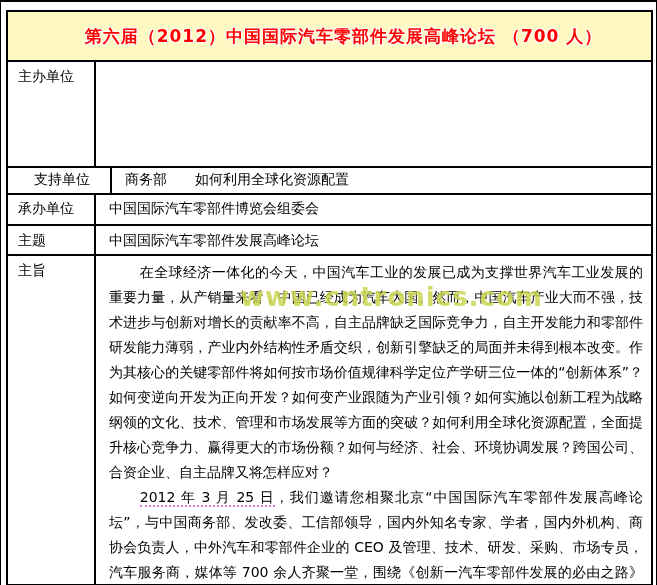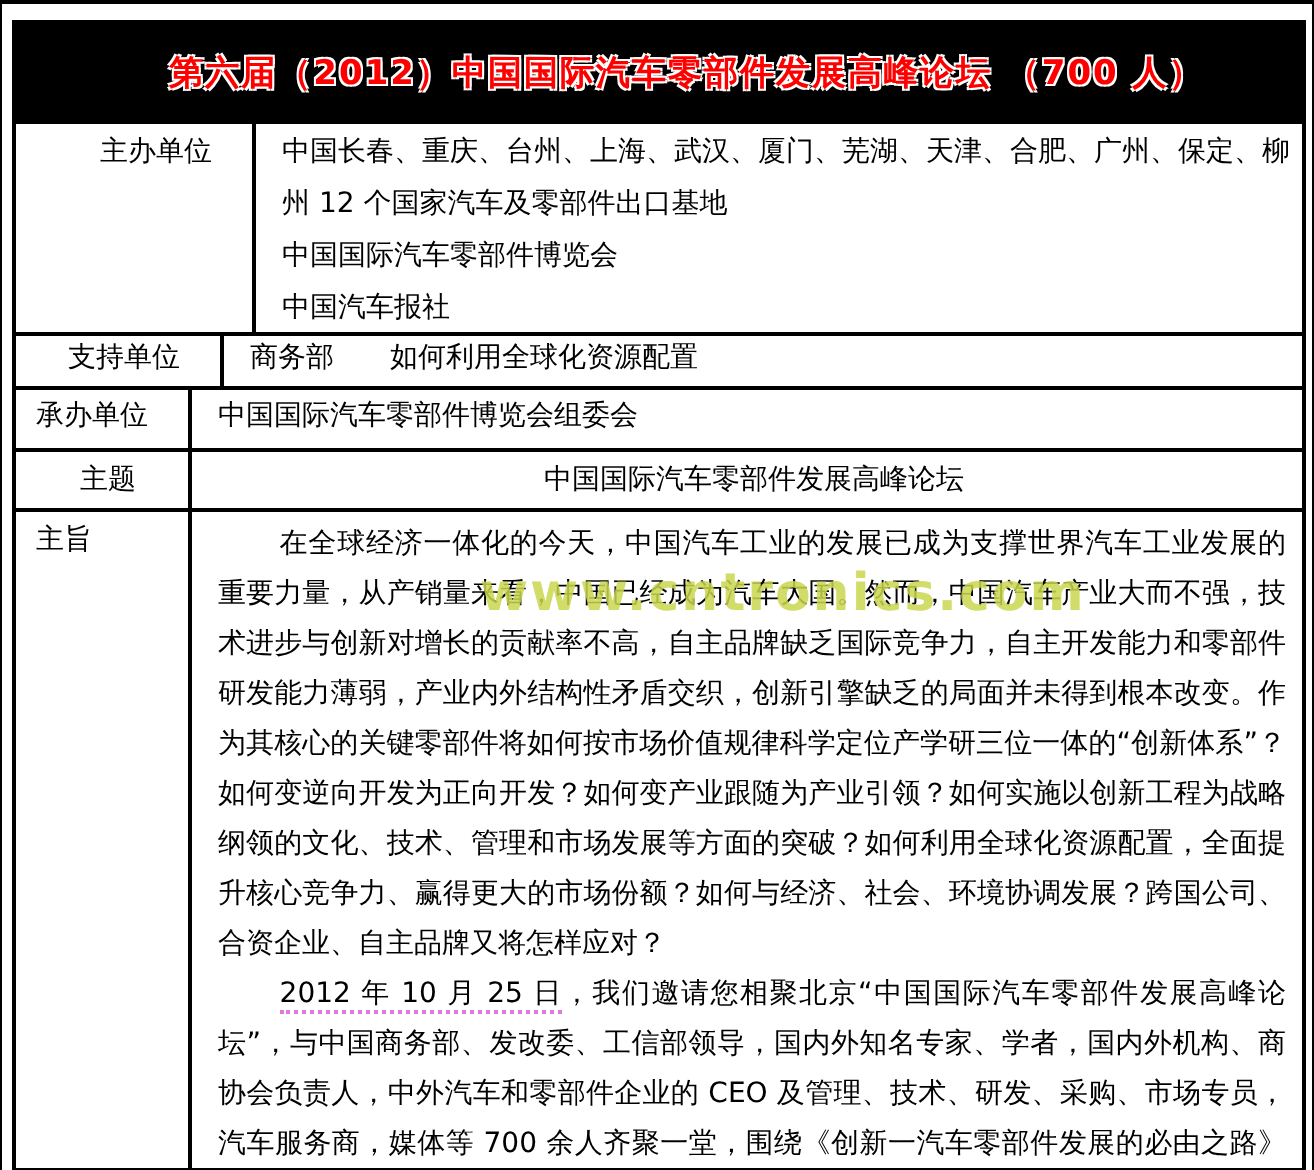--- a/index.html
+++ b/index.html
@@ -36,27 +36,27 @@
   .cell-label{
     width:88px;flex:0 0 88px;
     border-right:2px solid #000;
     padding:3px 4px 0 10px;box-sizing:border-box;
     font-size:14px;line-height:22px;
   }
   .cell-content{
     flex:1;padding:1px 6px 0 13px;box-sizing:border-box;
     font-size:14px;line-height:26px;
   }
-  .r-organizer{height:104px;padding-left:32px;}
+  .r-organizer{height:104px;}
   .r-supporter{height:25px;padding-left:16px;}
   .r-supporter .cell-content,.r-supporter .cell-label{line-height:23px;padding-top:0;}
   .r-undertaker{height:29px;}
   .r-undertaker .cell-content,.r-undertaker .cell-label{line-height:27px;padding-top:0;}
   .r-theme{height:28px;}
-  .r-theme .cell-content,.r-theme .cell-label{line-height:26px;padding-top:1px;text-align:center;}
+  .r-theme .cell-content,.r-theme .cell-label{line-height:26px;padding-top:1px;}
   .r-purport{height:335px;overflow:hidden;}
   .r-purport .cell-content{
     line-height:25px;text-align:justify;padding-top:4px;padding-right:8px;
   }
   .para{margin:0;text-indent:2.2em;}
   .date-underline{
     border-bottom:2px dotted #dd7add;
   }
   .watermark{
     position:absolute;left:239px;top:280px;
@@ -67,31 +67,26 @@
     position:absolute;left:5px;bottom:0;width:647px;height:3px;background:#000;
   }
 </style>
 </head>
 <body>
 
 <div class="page-frame">
 
   <div class="doc-table">
 
-    <div class="title-bar" style="background: #000000; padding-left: 28px;">
+    <div class="title-bar" style="background: #fef9c3; padding-left: 28px;">
       <span class="title" style="color: rgb(255, 0, 0);">第六届（2012）中国国际汽车零部件发展高峰论坛 （700 人）</span>
     </div>
 
     <div class="row r-organizer">
       <div class="cell-label">主办单位</div>
-      <div class="cell-content">
-        <div>中国长春、重庆、台州、上海、武汉、厦门、芜湖、天津、合肥、广州、保定、柳州 12 个国家汽车及零部件出口基地</div>
-        <div>中国国际汽车零部件博览会</div>
-        <div>中国汽车报社</div>
-      </div>
     </div>
 
     <div class="row r-supporter">
       <div class="cell-label">支持单位</div>
       <div class="cell-content">商务部　　如何利用全球化资源配置</div>
     </div>
 
     <div class="row r-undertaker">
       <div class="cell-label">承办单位</div>
       <div class="cell-content">中国国际汽车零部件博览会组委会</div>
@@ -99,21 +94,21 @@
 
     <div class="row r-theme">
       <div class="cell-label">主题</div>
       <div class="cell-content">中国国际汽车零部件发展高峰论坛</div>
     </div>
 
     <div class="row r-purport">
       <div class="cell-label">主旨</div>
       <div class="cell-content">
         <p class="para"><span>在全球经济一体化的今天，中国汽车工业的发展已成为支撑世界汽车工业发展的重要力量，从产销量来看，中国已经成为汽车大国。然而，中国汽车产业大而不强，技术进步与创新对增长的贡献率不高，自主品牌缺乏国际竞争力，自主开发能力和零部件研发能力薄弱，产业内外结构性矛盾交织，创新引擎缺乏的局面并未得到根本改变。作为其核心的关键零部件将如何按市场价值规律科学定位产学研三位一体的“创新体系”？如何变逆向开发为正向开发？如何变产业跟随为产业引领？如何实施以创新工程为战略纲领的文化、技术、管理和市场发展等方面的突破？如何利用全球化资源配置，全面提升核心竞争力、赢得更大的市场份额？如何与经济、社会、环境协调发展？跨国公司、合资企业、自主品牌又将怎样应对？</span></p>
-        <p class="para"><span class="date-underline">2012 年 10 月 25 日</span><span>，我们邀请您相聚北京“中国国际汽车零部件发展高峰论坛”，与中国商务部、发改委、工信部领导，国内外知名专家、学者，国内外机构、商协会负责人，中外汽车和零部件企业的 CEO 及管理、技术、研发、采购、市场专员，汽车服务商，媒体等 700 余人齐聚一堂，围绕《创新一汽车零部件发展的必由之路》之主题展开讨论，涉及产业趋势，政策导向，产品质量，品牌的战略定位，适合市场发展的商业模式，技术平台，</span></p>
+        <p class="para"><span class="date-underline">2012 年 3 月 25 日</span><span>，我们邀请您相聚北京“中国国际汽车零部件发展高峰论坛”，与中国商务部、发改委、工信部领导，国内外知名专家、学者，国内外机构、商协会负责人，中外汽车和零部件企业的 CEO 及管理、技术、研发、采购、市场专员，汽车服务商，媒体等 700 余人齐聚一堂，围绕《创新一汽车零部件发展的必由之路》之主题展开讨论，涉及产业趋势，政策导向，产品质量，品牌的战略定位，适合市场发展的商业模式，技术平台，</span></p>
       </div>
     </div>
 
   </div>
 
   <div class="watermark" style="color: rgb(201, 214, 79);">www.cntronics.com</div>
 
   <div class="bottom-cut-line"></div>
 
 </div>

